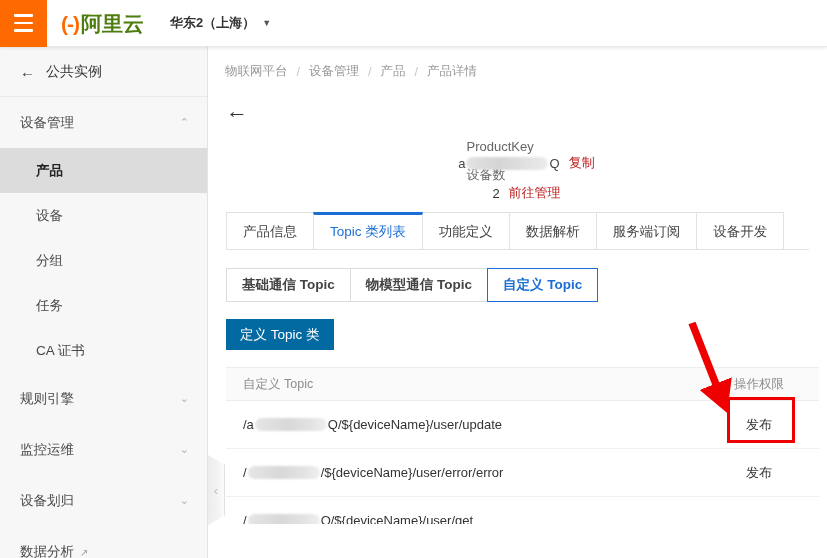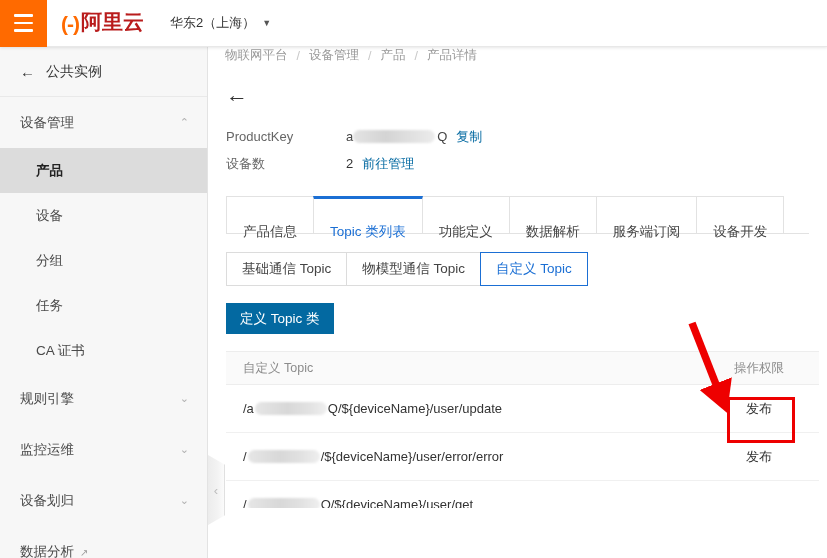--- a/index.html
+++ b/index.html
@@ -32,27 +32,26 @@
     display: block; width: 19px; height: 2.5px; background: #fff; margin: 2.6px 0; border-radius: 1px;
   }
   .brand {
     display: flex; align-items: center; margin-left: 14px; cursor: pointer;
   }
   .brand-mark {
     font-size: 21px; font-weight: bold; color: #ff6a00; letter-spacing: -1px;
     line-height: 1; margin-right: 2px;
   }
   .brand-name {
-    font-size: 21px; font-weight: bold; color: #b91c1c; letter-spacing: 0px;
+    font-size: 21px; font-weight: bold; color: #4d7c0f; letter-spacing: 0px;
     line-height: 1;
-    font-family: Liberation Mono, monospace;
   }
   .region-picker {
     display: flex; align-items: center; margin-left: 26px; cursor: pointer;
-    color: #333; font-size: 13px;
+    color: #333; font-size: 13px; font-weight: bold;
   }
   .region-caret {
     margin-left: 7px; color: #555; font-size: 9px; line-height: 1;
   }
 
   
   .sidebar {
     position: absolute; top: 47px; left: 0; width: 208px; height: 511px;
     background: #f7f7f7;
     border-right: 1px solid #e3e3e3;
@@ -81,67 +80,67 @@
     background: linear-gradient(90deg,#ececec 0%, #f3f3f3 60%, #fbfbfb 100%);
     border-right: 1px solid #e0e0e0;
     clip-path: polygon(0 0, 100% 14%, 100% 86%, 0 100%);
     display: flex; align-items: center; justify-content: center;
     cursor: pointer; z-index: 25;
   }
   .collapse-handle .chev { color: #bdbdbd; font-size: 13px; }
 
   
   .content {
-    position: absolute; top: 31px; left: 209px; width: 618px; height: 477px;
+    position: absolute; top: 47px; left: 209px; width: 618px; height: 477px;
     background: #fff; overflow: hidden;
   }
   .breadcrumb {
     display: flex; align-items: center; padding: 16px 0 0 16px; font-size: 12.5px;
   }
   .crumb { color: #999; cursor: pointer; }
   .crumb.last { color: #999; cursor: default; }
   .crumb-sep { color: #c8c8c8; margin: 0 9px; }
 
   .page-title-row {
     display: flex; align-items: center; padding: 20px 0 0 17px;
   }
   .back-arrow { font-size: 22px; color: #333; margin-right: 15px; cursor: pointer; line-height: 1; }
   .page-title { font-size: 25px; font-weight: bold; color: #1f1f1f; letter-spacing: -0.3px; }
 
   .meta { padding: 17px 0 0 17px; }
-  .meta-row { display: flex; align-items: center; height: 27px; font-size: 13px; }
+  .meta-row { display: flex; align-items: center; height: 27px; font-size: 13px; flex-direction: column; }
   .meta-label { width: 120px; color: #666; }
   .meta-value { display: flex; align-items: center; color: #333; }
   .masked {
     display: inline-block; height: 13px; width: 82px; border-radius: 7px;
     background: linear-gradient(90deg,#e4e4e4,#d4d4d4 40%,#e0e0e0 70%,#ececec);
     filter: blur(1.2px);
     vertical-align: middle;
   }
   .mask-pre { color: #444; }
   .mask-post { color: #444; margin-left: 2px; }
-  .link { color: #0369a1; cursor: pointer; margin-left: 9px; }
+  .link { color: #b91c1c; cursor: pointer; margin-left: 9px; }
   .num { color: #333; }
 
   
   .tabs {
     display: flex; margin: 19px 0 0 17px; border-bottom: 1px solid #e2e2e2; width: 583px;
   }
   .tab {
-    padding: 16px 16px; height: 37px; line-height: 37px; font-size: 13.5px;
+    padding: 0 16px; height: 37px; line-height: 37px; font-size: 13.5px;
     border: 1px solid #e2e2e2; border-bottom: none; margin-right: -1px;
     background: #fff; color: #444; cursor: pointer; white-space: nowrap;
     position: relative;
   }
   .tab.active {
     color: #1b6fd4; border-top: 3px solid #1b6fd4; line-height: 34px; z-index: 2;
   }
 
   
-  .subtabs { display: flex; margin: 18px 10px 0 17px; }
+  .subtabs { display: flex; margin: 18px 10px 0 17px; font-weight: bold; }
   .subtab {
     height: 34px; line-height: 32px; padding: 0 15px; font-size: 13.5px;
     border: 1px solid #dcdcdc; margin-right: -1px; background: #fff;
     color: #444; cursor: pointer; white-space: nowrap;
   }
   .subtab.active { color: #1b6fd4; border: 1px solid #1b6fd4; z-index: 2; position: relative; }
 
   
   .btn-primary {
     display: inline-block; margin: 17px 0 0 17px;

